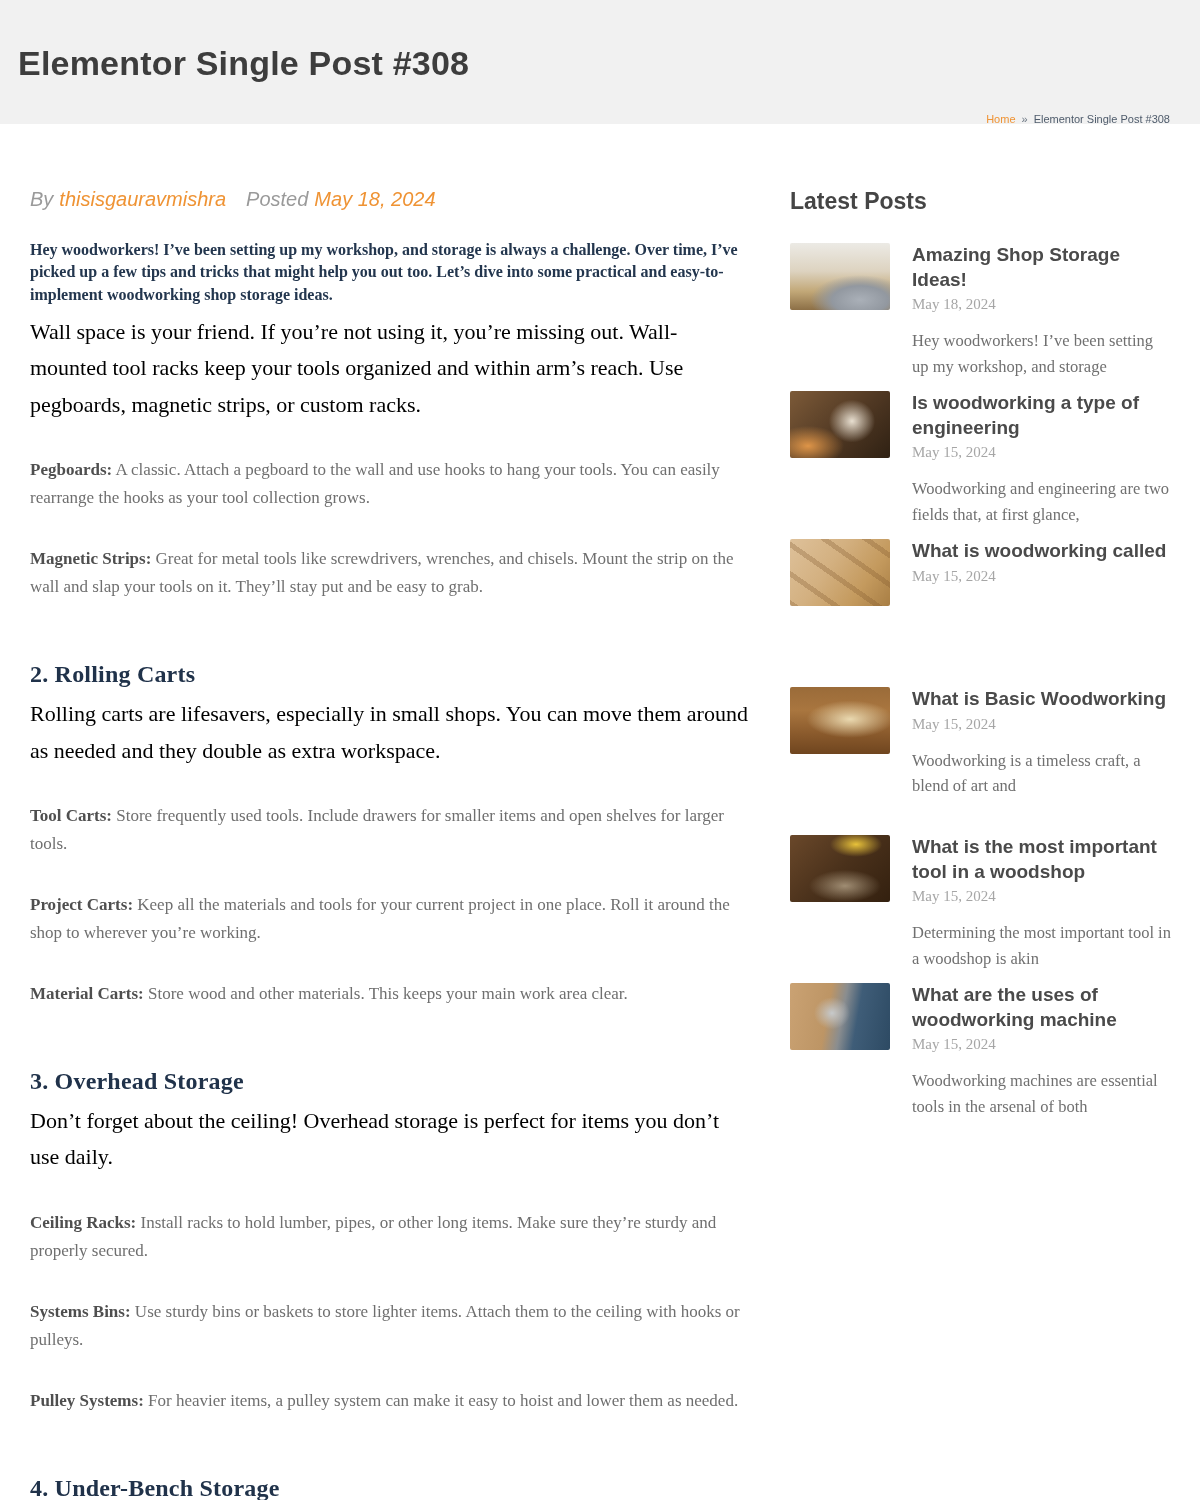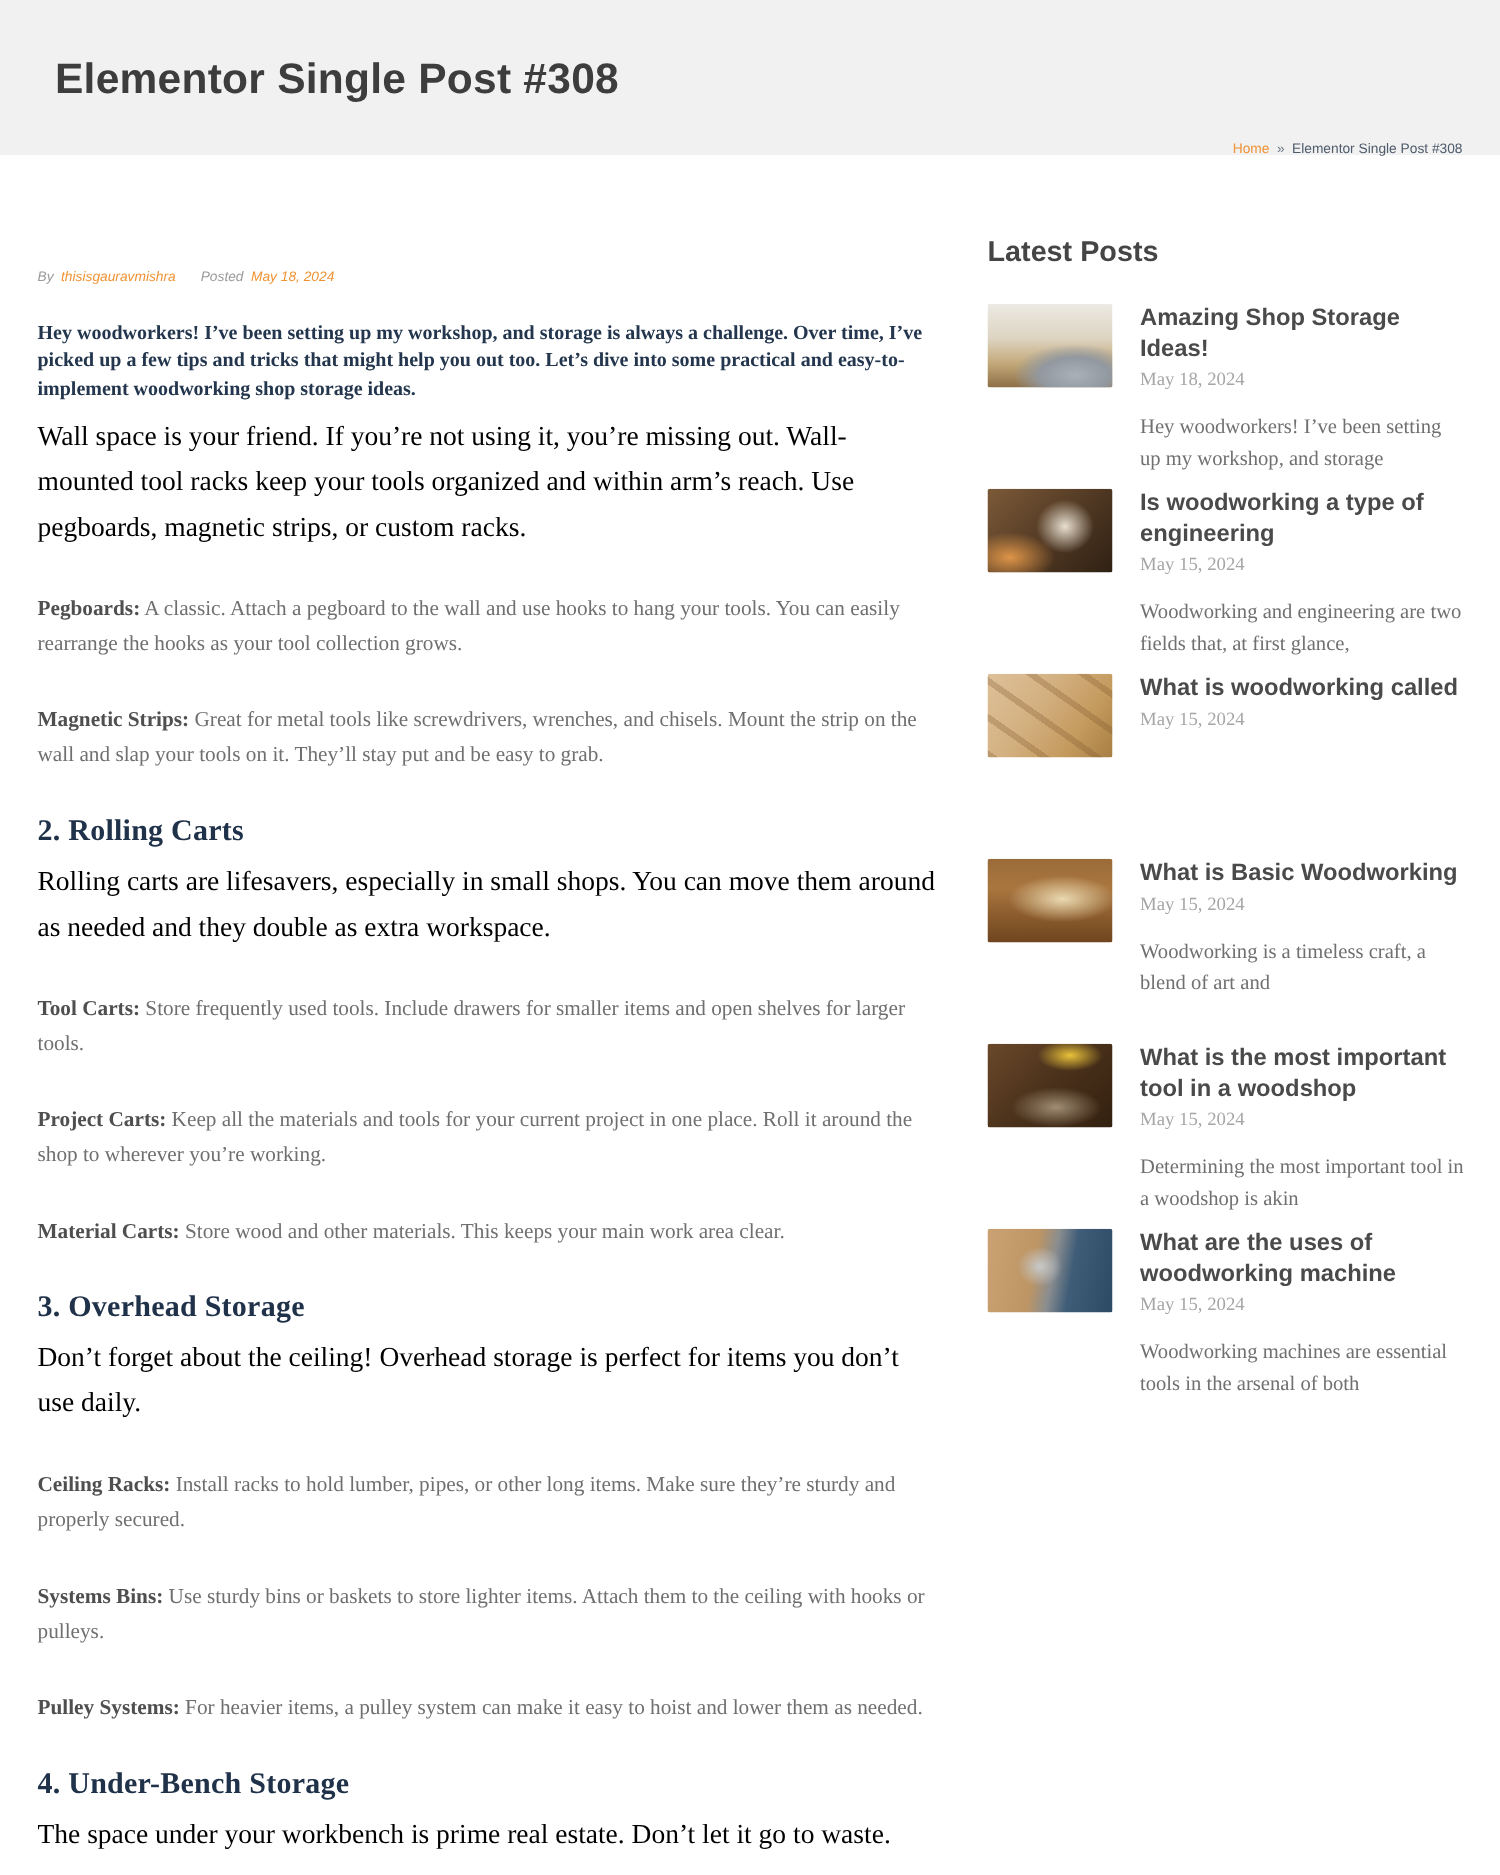--- a/index.html
+++ b/index.html
@@ -9,21 +9,21 @@
     min-height: 1500px;
     font-family: "Liberation Serif", serif;
     -webkit-font-smoothing: antialiased;
   }
   .page { width: 1200px; min-height: 1500px; overflow: hidden; }
 
   
   .site-header {
     background: #f1f1f1;
     height: 124px;
-    padding: 44px 30px 0 44px;
+    padding: 44px 30px 0 18px;
   }
   .site-title {
     font-family: "Liberation Sans", sans-serif;
     font-size: 34px;
     font-weight: 700;
     color: #3d3d3d;
     letter-spacing: 0.2px;
   }
   .breadcrumb {
     margin-top: 30px;
@@ -41,40 +41,39 @@
     gap: 42px;
     padding: 64px 28px 40px 30px;
   }
   .content { flex: 0 0 718px; width: 718px; }
   .sidebar { flex: 1; min-width: 0; }
 
   
   .byline {
     font-family: "Liberation Sans", sans-serif;
     font-style: italic;
-    font-size: 11px;
+    font-size: 20px;
     color: #9a9a9a;
-    margin-top: 28px;
   }
   .byline a { color: #ef9334; text-decoration: none; }
   .byline .by-label { margin-right: 6px; }
   .byline .posted-label { margin-left: 20px; margin-right: 6px; }
 
   .intro {
     margin-top: 28px;
     font-size: 16px;
     font-weight: 700;
     line-height: 1.4;
     color: #23364e;
   }
   .section h2 {
     font-size: 24px;
     font-weight: 700;
     color: #20324a;
-    margin-top: 34px;
+    margin-top: 60px;
     letter-spacing: 0.2px;
   }
   .section:first-of-type h2 { margin-top: 4px; }
   .section p.lead {
     margin-top: 8px;
     font-size: 22px;
     line-height: 1.65;
     color: #000000;
   }
   .section p.item {

